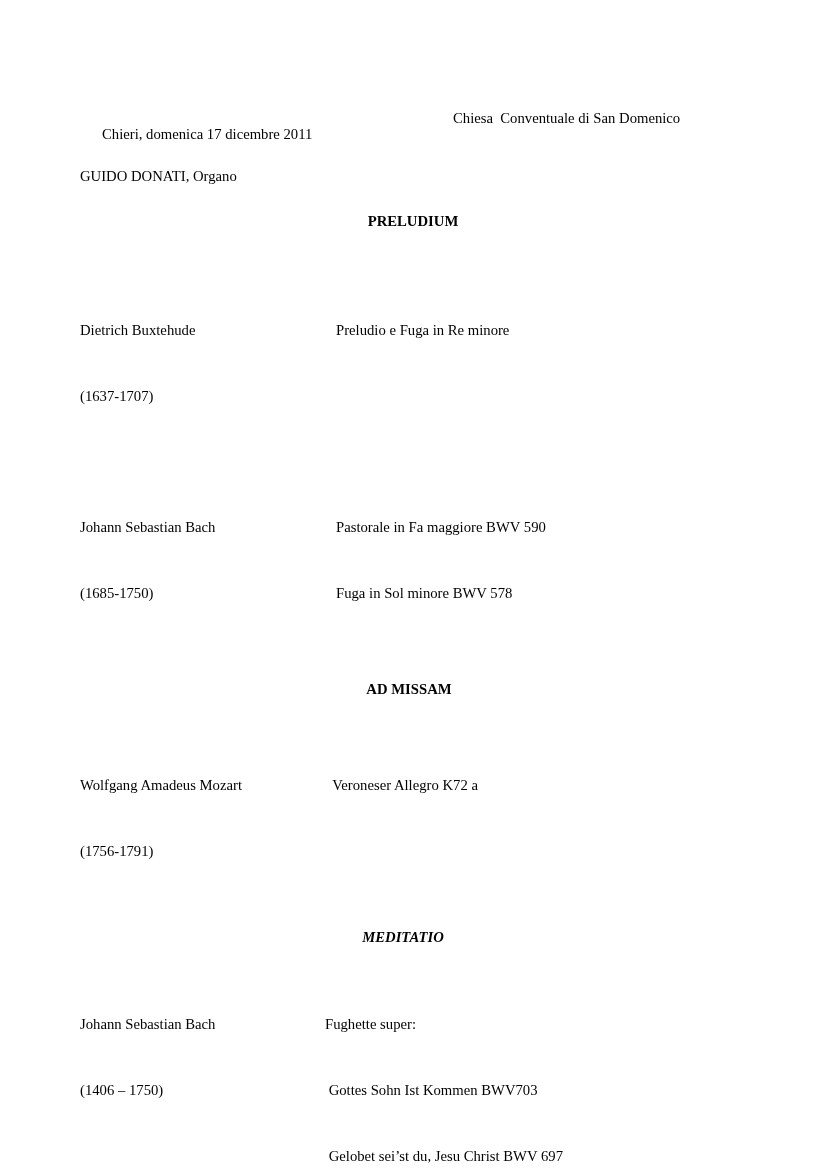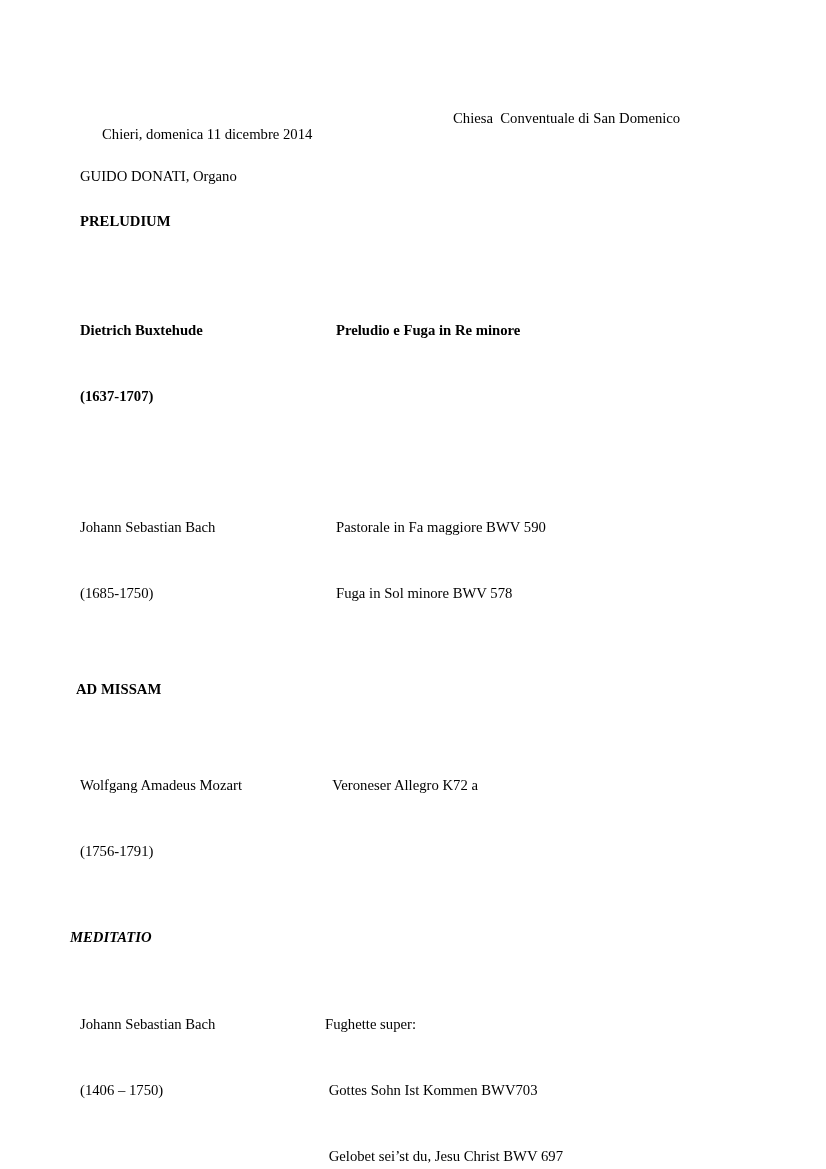--- a/index.html
+++ b/index.html
@@ -23,43 +23,44 @@
   .row { white-space: pre-wrap; }
   .header-row { position: relative; height: 22px; }
   .venue {
     position: absolute;
     left: 373px;
     top: 6px;
     white-space: pre-wrap;
   }
   .heading {
     font-weight: bold;
+    text-align: center;
     white-space: pre-wrap;
   }
   .off-0   { transform: translateX(0px); }
   .off-m4  { transform: translateX(-4px); }
   .off-m10 { transform: translateX(-10px); }
   .entry { display: flex; align-items: flex-start; }
   .left  { flex: 0 0 245px; width: 245px; white-space: pre-wrap; }
   .right { flex: 1 1 auto; white-space: pre-wrap; }
   .mt20 { margin-top: 20px; font-style: italic; }
   .mt21 { margin-top: 21px; }
   .mt22 { margin-top: 30px; }
   .mt23 { margin-top: 23px; }
   .mt42 { margin-top: 42px; }
-  .mt43 { margin-top: 43px; font-weight: bold; }
+  .mt43 { margin-top: 43px; }
 </style>
 </head>
 <body>
 
 <div class="page">
   <div class="content">
 
     <div class="row header-row">
-      <span>Chieri, domenica 11 dicembre 2014</span>
+      <span>Chieri, domenica 17 dicembre 2011</span>
       <span class="venue">Chiesa  Conventuale di San Domenico</span>
     </div>
 
     <div class="row mt42">GUIDO DONATI, Organo</div>
 
     <div class="heading off-0 mt23">PRELUDIUM</div>
 
     <div class="entry mt43">
       <div class="left">
         <div>Dietrich Buxtehude</div>

